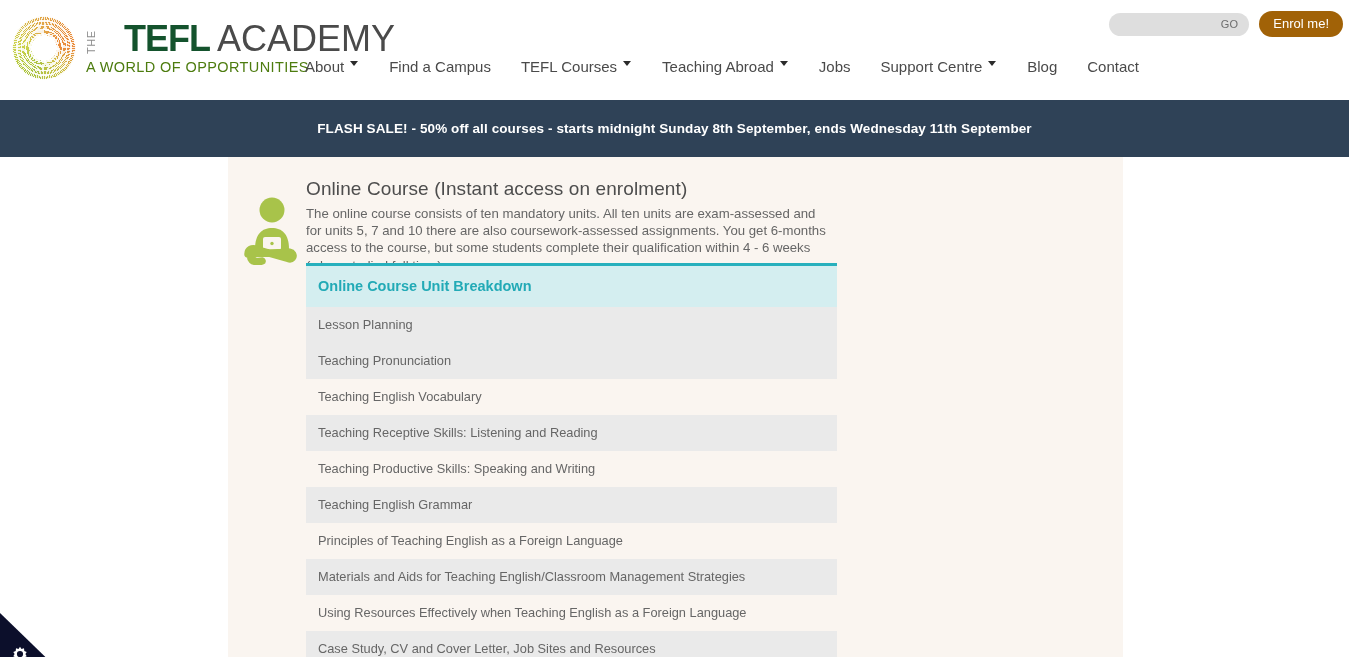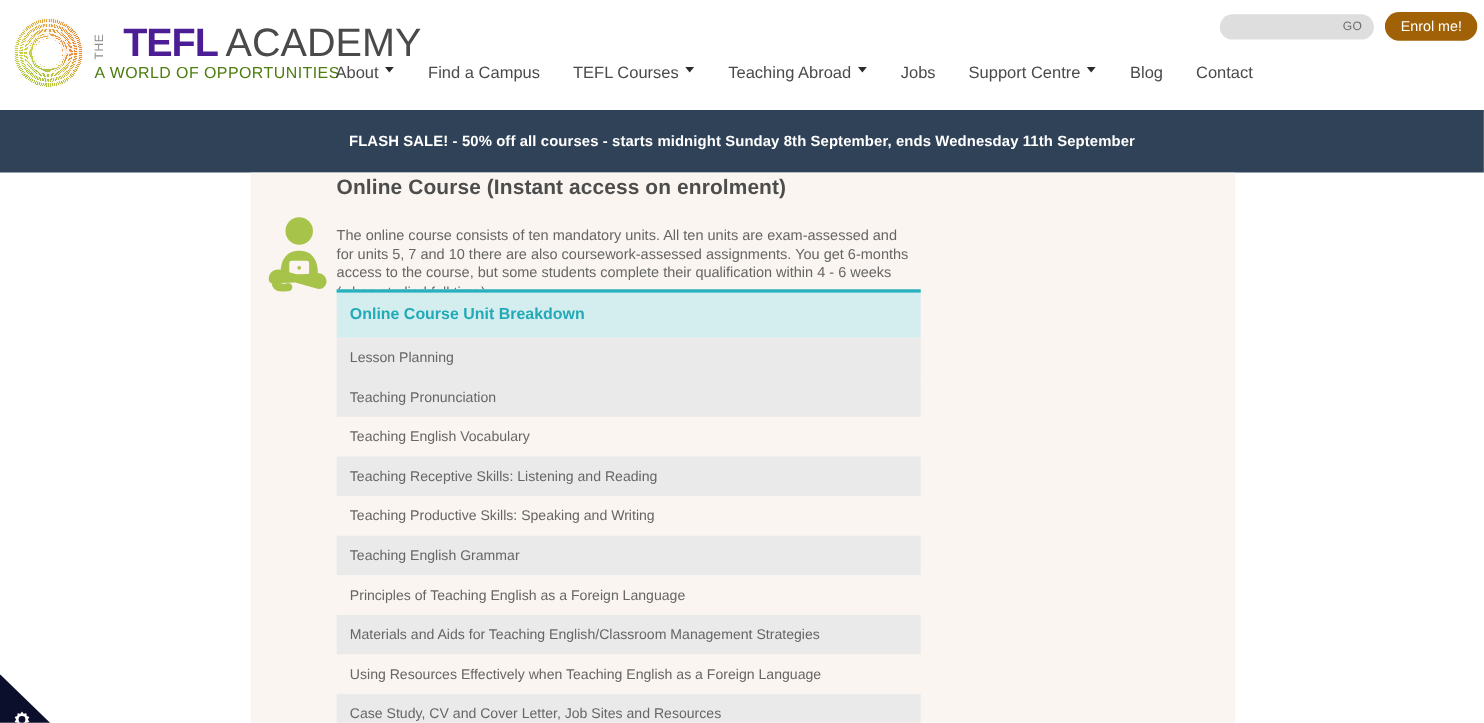--- a/index.html
+++ b/index.html
@@ -66,22 +66,23 @@
     height: 11px;
     width: 26px;
     position: relative;
     left: 11px;
     top: -3px;
     white-space: nowrap;
   }
   .logo-tefl {
     font-size: 36px;
     font-weight: bold;
-    color: #4c1d95;
+    color: #14532d;
     letter-spacing: -1px;
+    margin-left: 12px;
   }
   .logo-academy {
     font-size: 36px;
     font-weight: normal;
     color: #4a4a4a;
     letter-spacing: 0px;
     margin-left: 7px;
   }
   .logo-tag {
     font-size: 14.5px;
@@ -203,24 +204,24 @@
     left: 228px;
     top: 0;
     width: 895px;
     height: 518px;
     background: #faf5f0;
   }
 
   .course-heading {
     position: absolute;
     left: 78px;
-    top: 3px;
+    top: 21px;
     font-size: 19px;
     color: #4d4d4d;
-    font-weight: bold;
+    font-weight: normal;
     letter-spacing: .1px;
   }
 
   .person-icon {
     position: absolute;
     left: 14px;
     top: 40px;
     width: 60px;
     height: 68px;
   }

